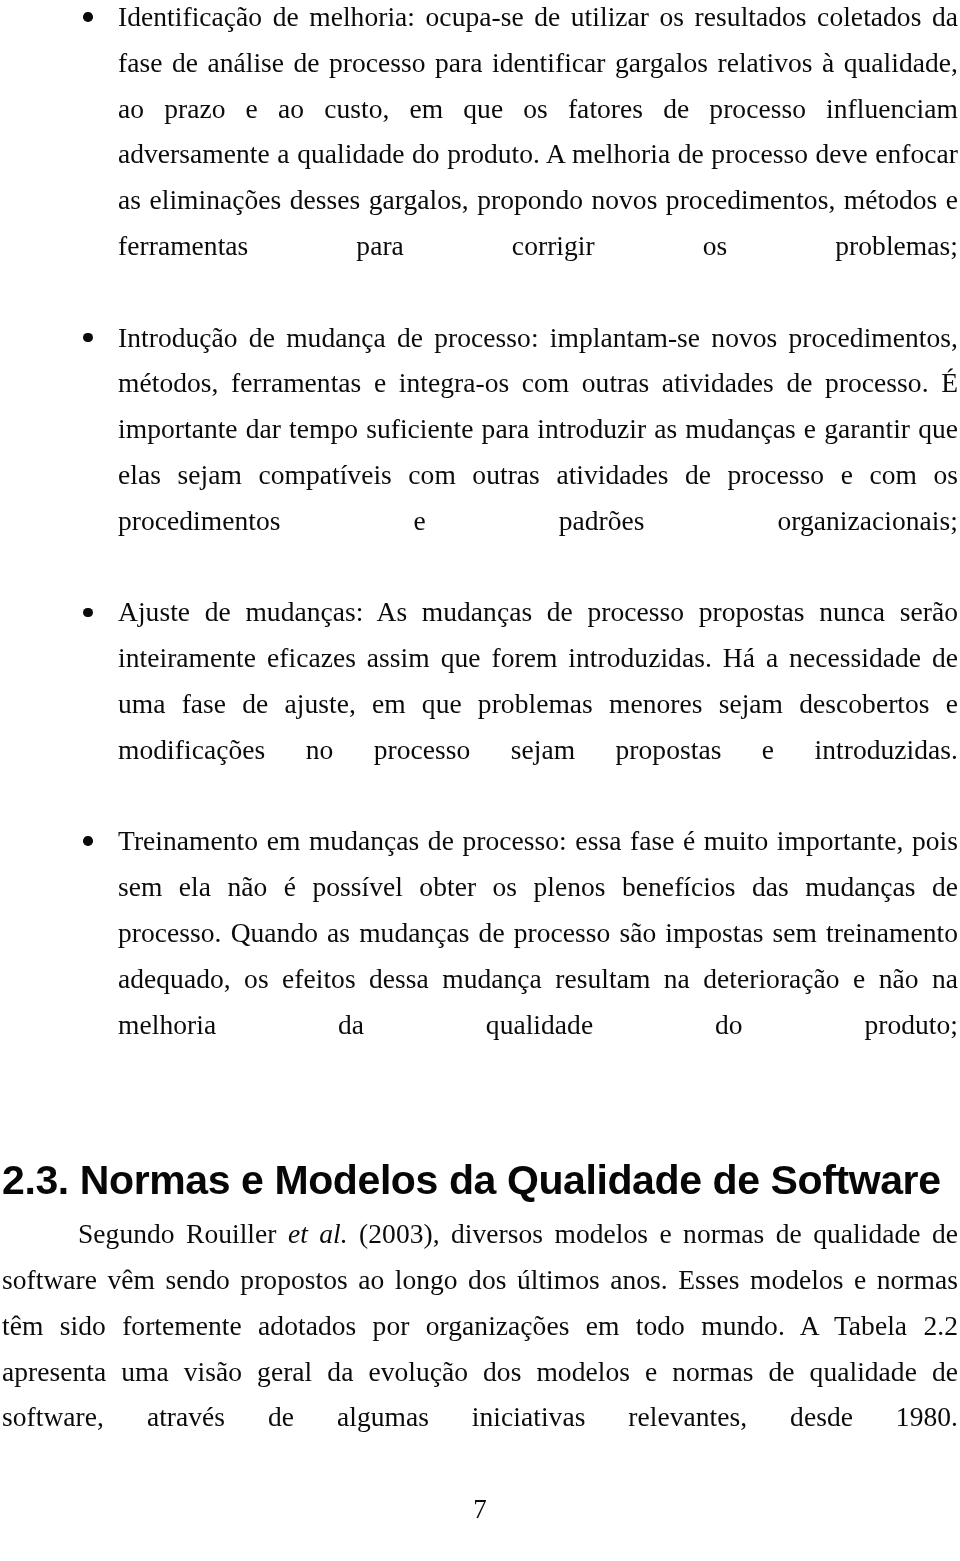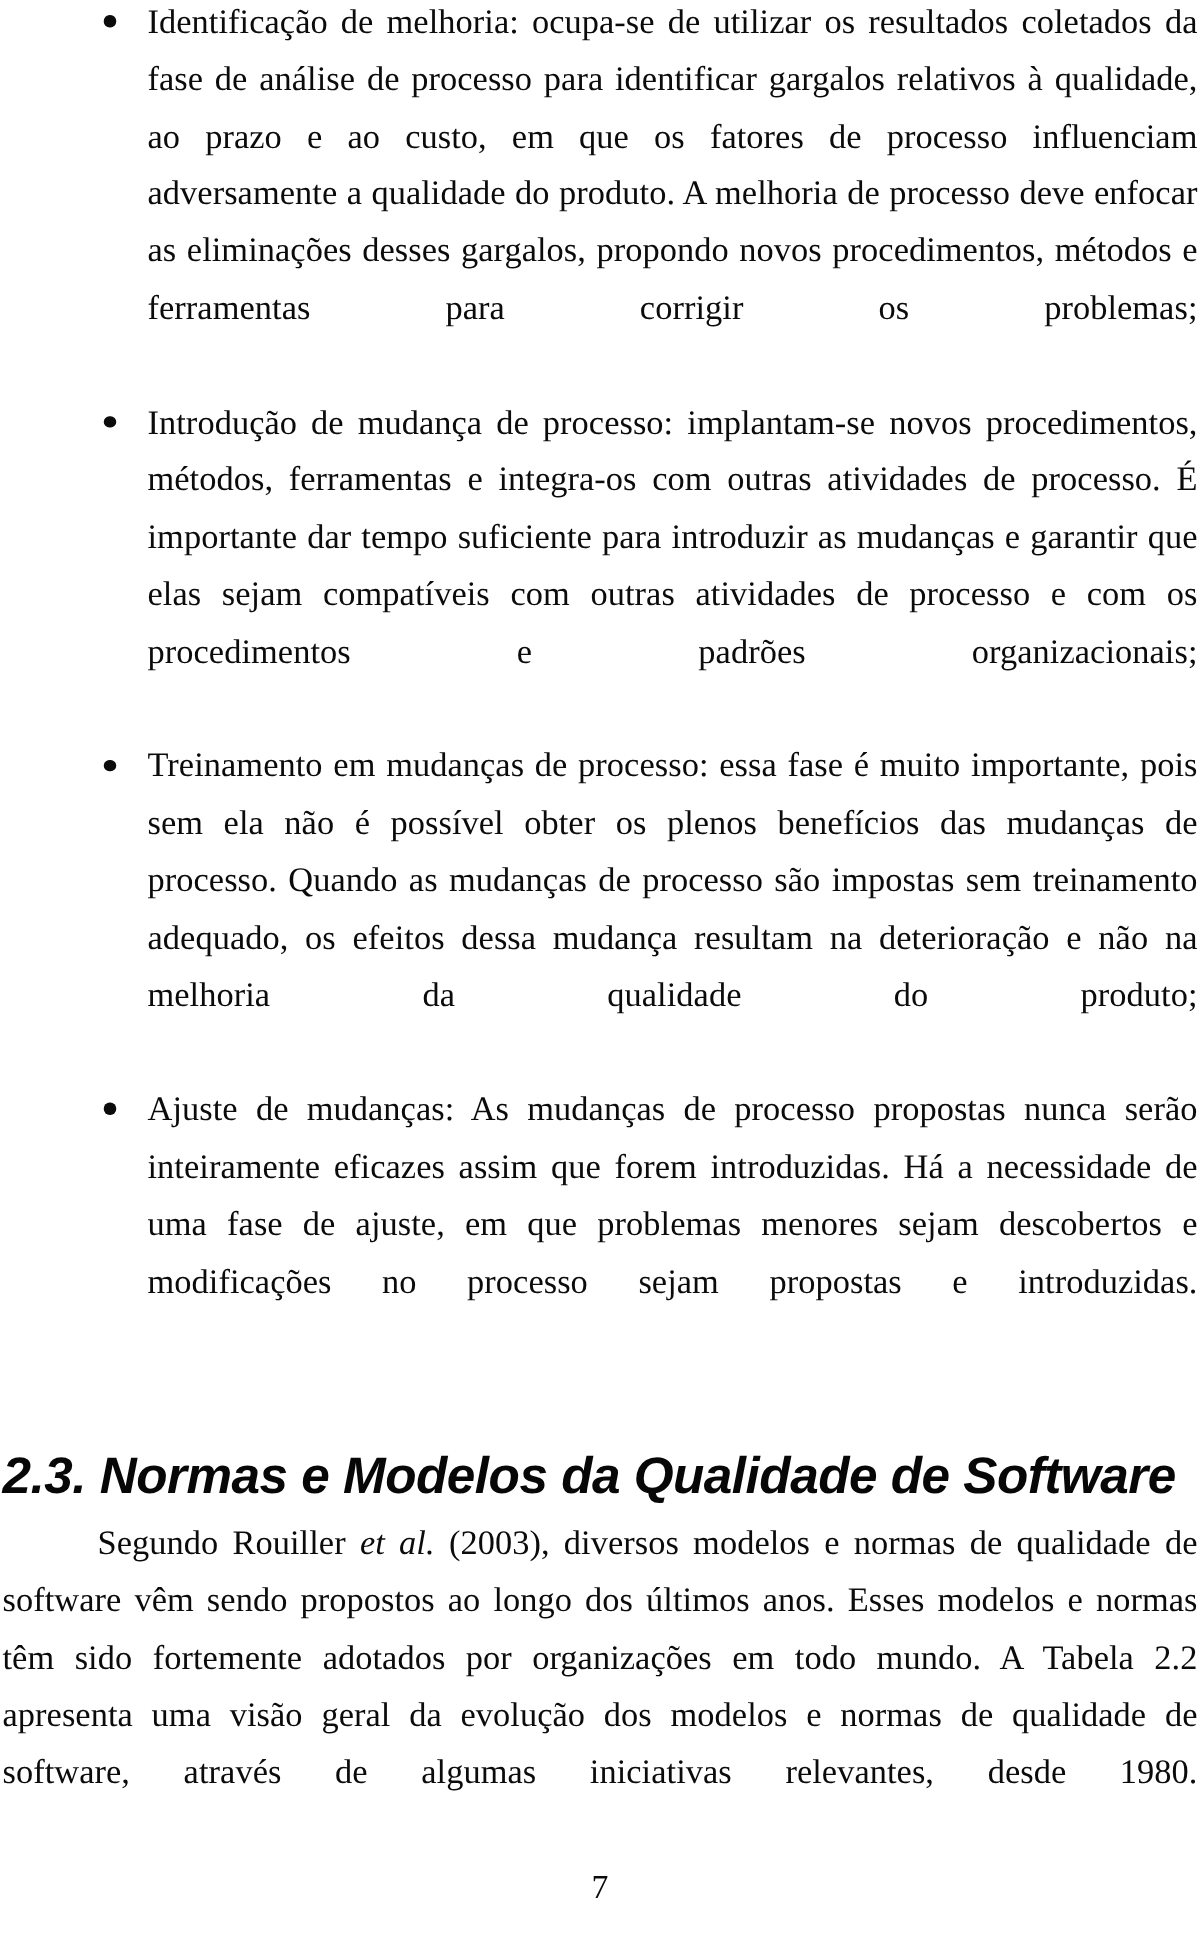--- a/index.html
+++ b/index.html
@@ -93,21 +93,20 @@
   
   h2.section-heading {
     margin: 0;
     font-family: "Liberation Sans", "DejaVu Sans", sans-serif;
     font-weight: bold;
     font-size: 41px;
     line-height: 48px;
     letter-spacing: -0.4px;
     color: #070707;
     white-space: nowrap;
-    font-style: italic;
   }
 
   .gap-before-heading { height: 62px; }
   .gap-after-heading  { height: 7px; }
   .gap-before-par     { height: 1px; }
 
   em.italic { font-style: italic; margin-top: 24px; }
 
   
   .page-number {
@@ -136,26 +135,26 @@
         <span class="bullet-text">Identificação de melhoria: ocupa-se de utilizar os resultados coletados da fase de análise de processo para identificar gargalos relativos à qualidade, ao prazo e ao custo, em que os fatores de processo influenciam adversamente a qualidade do produto. A melhoria de processo deve enfocar as eliminações desses gargalos, propondo novos procedimentos, métodos e ferramentas para corrigir os problemas;</span>
       </li>
 
       <li class="bullet-item">
         <span class="bullet-marker"></span>
         <span class="bullet-text">Introdução de mudança de processo: implantam-se novos procedimentos, métodos, ferramentas e integra-os com outras atividades de processo. É importante dar tempo suficiente para introduzir as mudanças e garantir que elas sejam compatíveis com outras atividades de processo e com os procedimentos e padrões organizacionais;</span>
       </li>
 
       <li class="bullet-item">
         <span class="bullet-marker"></span>
-        <span class="bullet-text">Treinamento em mudanças de processo: essa fase é muito importante, pois sem ela não é possível obter os plenos benefícios das mudanças de processo. Quando as mudanças de processo são impostas sem treinamento adequado, os efeitos dessa mudança resultam na deterioração e não na melhoria da qualidade do produto;</span>
+        <span class="bullet-text">Ajuste de mudanças: As mudanças de processo propostas nunca serão inteiramente eficazes assim que forem introduzidas. Há a necessidade de uma fase de ajuste, em que problemas menores sejam descobertos e modificações no processo sejam propostas e introduzidas.</span>
       </li>
 
       <li class="bullet-item">
         <span class="bullet-marker"></span>
-        <span class="bullet-text">Ajuste de mudanças: As mudanças de processo propostas nunca serão inteiramente eficazes assim que forem introduzidas. Há a necessidade de uma fase de ajuste, em que problemas menores sejam descobertos e modificações no processo sejam propostas e introduzidas.</span>
+        <span class="bullet-text">Treinamento em mudanças de processo: essa fase é muito importante, pois sem ela não é possível obter os plenos benefícios das mudanças de processo. Quando as mudanças de processo são impostas sem treinamento adequado, os efeitos dessa mudança resultam na deterioração e não na melhoria da qualidade do produto;</span>
       </li>
 
     </ul>
 
     <div class="gap-before-par"></div>
 
 
     <div class="gap-before-heading"></div>
 
     <h2 class="section-heading">2.3. Normas e Modelos da Qualidade de Software</h2>

